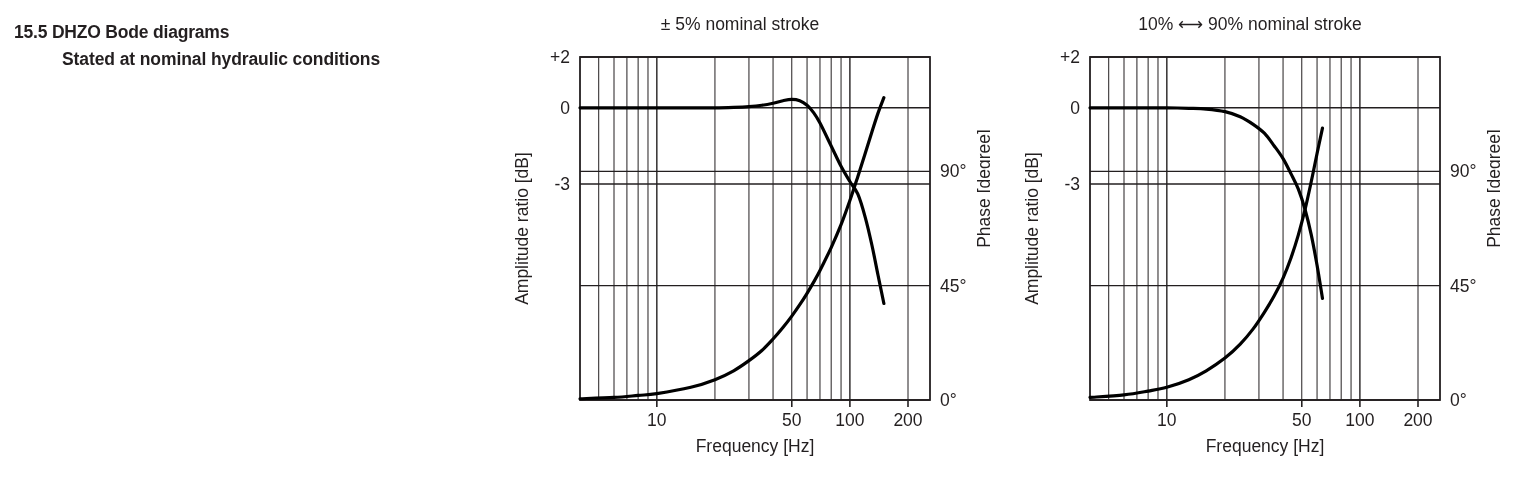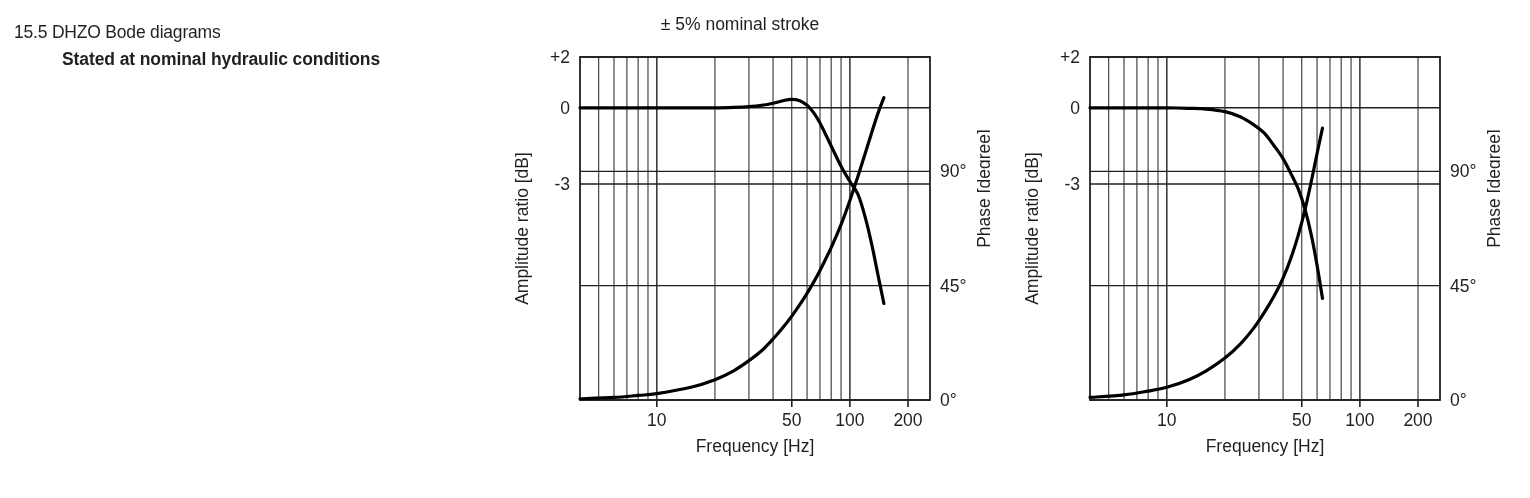--- a/index.html
+++ b/index.html
@@ -1,20 +1,20 @@
 <!DOCTYPE html>
 <html><head>
 <meta charset="utf-8">
 <style>
   html,body{margin:0;padding:0;}
   body{
     width:1530px;height:498px;position:relative;background:#ffffff;
     font-family:"Liberation Sans",sans-serif;color:#231f20;overflow:hidden;
   }
-  .sec-head{position:absolute;left:14px;top:22px;font-size:17.5px;font-weight:normal;letter-spacing:-0.2px;white-space:nowrap;}
+  .sec-head{position:absolute;left:14px;top:22px;font-size:17.5px;font-weight:bold;letter-spacing:-0.2px;white-space:nowrap;}
   .sec-sub{position:absolute;left:62px;top:49px;font-size:17.5px;font-weight:bold;letter-spacing:-0.1px;white-space:nowrap;}
   .chart{position:absolute;top:0;width:500px;height:498px;}
   .chart-title{position:absolute;top:14px;left:0;width:500px;text-align:center;font-size:17.5px;white-space:nowrap;}
   .plot-svg{position:absolute;left:0;top:0;}
   .axlabel{font-size:17.5px;fill:#231f20;font-family:"Liberation Sans",sans-serif;}
   .ticklabel{font-size:17.5px;fill:#231f20;font-family:"Liberation Sans",sans-serif;}
 </style>
 </head>
 <body>
 
@@ -65,20 +65,21 @@
       <text x="450.00" y="177.33" text-anchor="start" class="ticklabel">90°</text>
       <text x="450.00" y="291.67" text-anchor="start" class="ticklabel">45°</text>
       <text x="450.00" y="406.00" text-anchor="start" class="ticklabel">0°</text>
       <text x="265.00" y="452.00" text-anchor="middle" class="axlabel">Frequency [Hz]</text>
       <text x="0" y="0" text-anchor="middle" class="axlabel" transform="translate(38,228.5) rotate(-90)">Amplitude ratio [dB]</text>
       <text x="0" y="0" text-anchor="middle" class="axlabel" transform="translate(500,188.5) rotate(-90)">Phase [degree]</text>
     </svg>
   </div>
 
 <div class="chart" id="chart1" style="left:1000px;">
+  <div class="chart-title">10% ⟷ 90% nominal stroke</div>
 <svg width="500" height="498" class="plot-svg">
       <line x1="108.71" y1="57" x2="108.71" y2="400" stroke="#231f20" stroke-width="1"></line>
       <line x1="124.00" y1="57" x2="124.00" y2="400" stroke="#231f20" stroke-width="1"></line>
       <line x1="136.92" y1="57" x2="136.92" y2="400" stroke="#231f20" stroke-width="1"></line>
       <line x1="148.12" y1="57" x2="148.12" y2="400" stroke="#231f20" stroke-width="1"></line>
       <line x1="157.99" y1="57" x2="157.99" y2="400" stroke="#231f20" stroke-width="1"></line>
       <line x1="166.83" y1="57" x2="166.83" y2="400" stroke="#231f20" stroke-width="1.4"></line>
       <line x1="224.94" y1="57" x2="224.94" y2="400" stroke="#231f20" stroke-width="1"></line>
       <line x1="258.94" y1="57" x2="258.94" y2="400" stroke="#231f20" stroke-width="1"></line>
       <line x1="283.06" y1="57" x2="283.06" y2="400" stroke="#231f20" stroke-width="1"></line>

